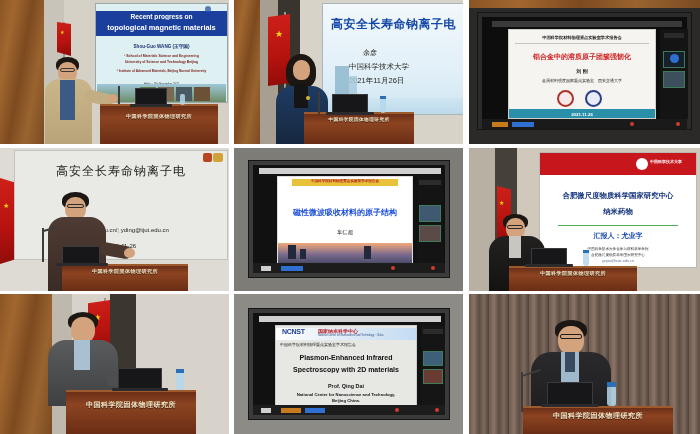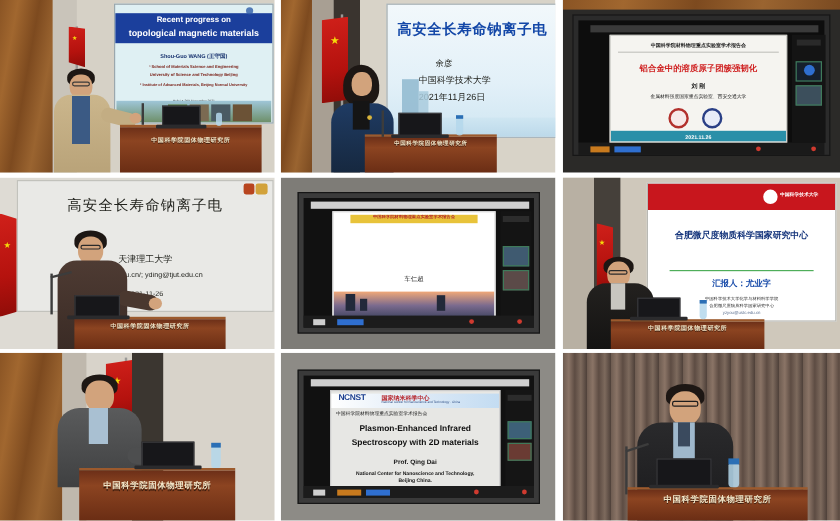--- a/index.html
+++ b/index.html
@@ -237,21 +237,20 @@
   </div>
 
   <div class="cell" style="grid-column:1/6;grid-row:2"></div>
 
   <div class="cell" style="grid-column:1;grid-row:3">
     <div class="photo">
       <div class="wall" style="background:#dedbd4"></div>
       <div class="screen" style="left:14px;top:2px;width:214px;height:110px;background:#e9e9e6;border-color:#c2c2bc">
         <div class="slide">
           <div class="stitle dark-line" style="top:12px;font-size:12px;letter-spacing:1px">高安全长寿命钠离子电</div>
-          <div class="sline dark-line" style="top:60px;font-size:7.5px">天津理工大学</div>
           <div class="sline dark-line" style="top:76px;font-size:6px">/nem.tjut.edu.cn/;  yding@tjut.edu.cn</div>
           <div class="sline dark-line" style="top:92px;font-size:6px">2021-11-26</div>
 
           <div class="dot" style="right:4px;top:2px;width:10px;height:9px;background:#d2a23a;border-radius:2px"></div>
           <div class="dot" style="right:15px;top:2px;width:9px;height:9px;background:#b8451f;border-radius:2px"></div>
         </div>
       </div>
 
       <div class="flag" style="left:0;top:30px;width:14px;height:86px;clip-path:polygon(0 0,100% 5%,100% 95%,0 100%)"></div>
       <div class="flag-star" style="left:3px;top:54px;font-size:7px">★</div>
@@ -278,20 +277,21 @@
   <div class="cell" style="grid-column:3;grid-row:3">
     <div class="photo">
       <div class="wall" style="background:#7e7c77"></div>
       <div class="tvframe" style="left:14px;top:12px;width:202px;height:118px;background:#3b3b3b">
         <div class="tvinner" style="left:4px;top:4px;right:4px;bottom:4px;background:#111"></div>
         <div class="winchrome" style="left:10px;top:7px;width:182px;height:6px;background:#cfcfcf"></div>
 
         <div class="screen" style="left:28px;top:15px;width:136px;height:94px;background:#ffffff;border-color:#ddd">
           <div class="screenbar" style="top:2px;left:14px;right:14px;height:7px;background:#e8c33a"></div>
           <div class="sline" style="top:2px;font-size:3.6px;color:#b5242a;font-weight:700">中国科学院材料物理重点实验室学术报告会</div>
+          <div class="stitle" style="top:30px;font-size:8px;color:#1c4fd8;font-weight:700">磁性微波吸收材料的原子结构</div>
           <div class="sline" style="top:52px;font-size:5.4px;color:#1b1b1b">车仁超</div>
           <div class="sline" style="top:66px;font-size:5.4px;color:#1b1b1b">复旦大学</div>
 
           <div style="position:absolute;left:0;right:0;bottom:0;height:26px;background:linear-gradient(180deg,#f0a878 0%,#7a6a8e 45%,#2b3750 100%)"></div>
           <div style="position:absolute;left:10px;bottom:10px;width:8px;height:14px;background:#22293a"></div>
           <div style="position:absolute;left:22px;bottom:10px;width:6px;height:10px;background:#22293a"></div>
           <div style="position:absolute;left:86px;bottom:10px;width:7px;height:13px;background:#22293a"></div>
         </div>
 
         <div style="position:absolute;left:168px;top:15px;width:26px;height:94px;background:#141414"></div>
@@ -315,20 +315,21 @@
       <div class="wall" style="background:#cfc8bb"></div>
       <div class="wall" style="left:0;top:0;width:26px;height:143px;background:#b8b0a3"></div>
       <div class="wall" style="left:26px;top:0;width:22px;height:143px;background:#45403a"></div>
 
       <div class="screen" style="left:70px;top:4px;width:158px;height:116px;background:#ffffff;border-color:#b9b9b4">
         <div class="slide">
           <div class="screenbar" style="top:0;height:22px;background:#c8161d"></div>
           <div class="dot" style="left:96px;top:5px;width:12px;height:12px;background:#ffffff"></div>
           <div style="position:absolute;left:110px;top:6px;font-size:4px;color:#ffffff;font-weight:700">中国科学技术大学</div>
           <div class="stitle" style="top:38px;font-size:7.4px;color:#12327a;font-weight:700">合肥微尺度物质科学国家研究中心</div>
+          <div class="stitle" style="top:54px;font-size:7.4px;color:#12327a;font-weight:700">纳米药物</div>
           <div style="position:absolute;left:18px;right:18px;top:72px;height:1px;background:#4fae5a"></div>
           <div class="sline" style="top:78px;font-size:7px;color:#1448a8;font-weight:700">汇报人：尤业字</div>
           <div class="sline" style="top:94px;font-size:3.6px;color:#2b2b2b">中国科学技术大学化学与材料科学学院</div>
           <div class="sline" style="top:100px;font-size:3.6px;color:#2b2b2b">合肥微尺度物质科学国家研究中心</div>
           <div class="sline" style="top:106px;font-size:3.6px;color:#5b6f8f">yzyou@ustc.edu.cn</div>
         </div>
       </div>
 
       <div class="flag" style="left:28px;top:38px;width:14px;height:60px;clip-path:polygon(0 0,100% 6%,100% 94%,0 100%)"></div>
       <div class="flag-star" style="left:30px;top:52px;font-size:6px">★</div>

